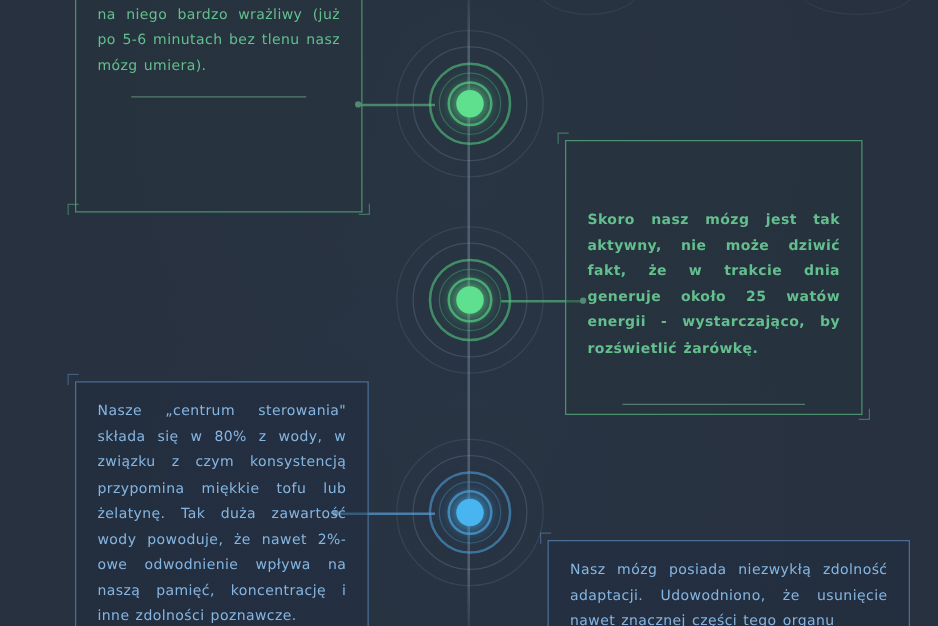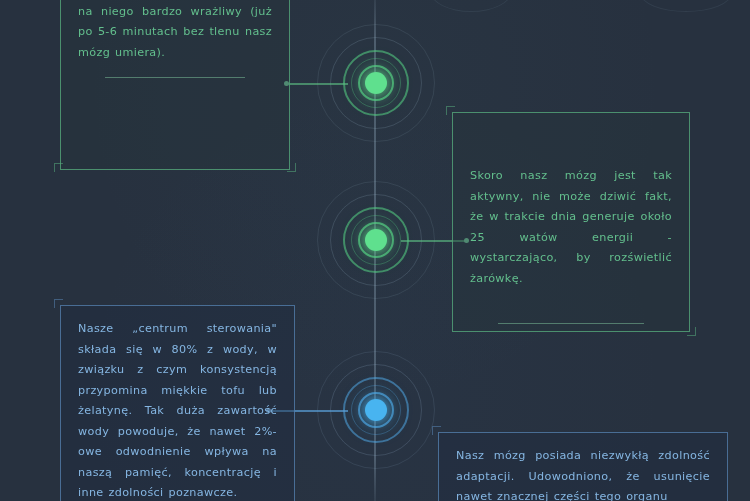--- a/index.html
+++ b/index.html
@@ -224,21 +224,21 @@
   </div>
 
   <div class="card green" style="left:60px; top:-115px; width:230px; height:285px;">
     <p class="txt">kilograma, co stanowi ok. 1,5-2% masy ciała dorosłego człowieka, ale zużywa on aż 20% znajdującego się w krwioobiegu tlenu. Jest zresztą na niego bardzo wrażliwy (już po 5-6 minutach bez tlenu nasz mózg umiera).</p>
     <div class="divider"></div>
   </div>
   <div class="corner-tick green" style="left:54px; top:163px;"></div>
   <div class="corner-tick br green" style="left:287px; top:163px;"></div>
 
   <div class="card green" style="left:452px; top:112px; width:238px; height:220px;">
-    <p class="txt" style="margin-top:40px;">Skoro nasz mózg jest tak aktywny, nie może dziwić fakt, że w trakcie dnia generuje około 25 watów energii - wystarczająco, by rozświetlić żarówkę.</p>
+    <p class="txt" style="margin-top:40px;font-weight:bold;">Skoro nasz mózg jest tak aktywny, nie może dziwić fakt, że w trakcie dnia generuje około 25 watów energii - wystarczająco, by rozświetlić żarówkę.</p>
     <div class="divider" style="margin-top:34px;"></div>
   </div>
   <div class="corner-tick green" style="left:446px; top:106px;"></div>
   <div class="corner-tick br green" style="left:687px; top:327px;"></div>
 
   <div class="card blue" style="left:60px; top:305px; width:235px; height:230px;">
     <p class="txt">Nasze „centrum sterowania" składa się w 80% z wody, w związku z czym konsystencją przypomina miękkie tofu lub żelatynę. Tak duża zawartość wody powoduje, że nawet 2%-owe odwodnienie wpływa na naszą pamięć, koncentrację i inne zdolności poznawcze.</p>
   </div>
   <div class="corner-tick blue" style="left:54px; top:299px;"></div>
 

